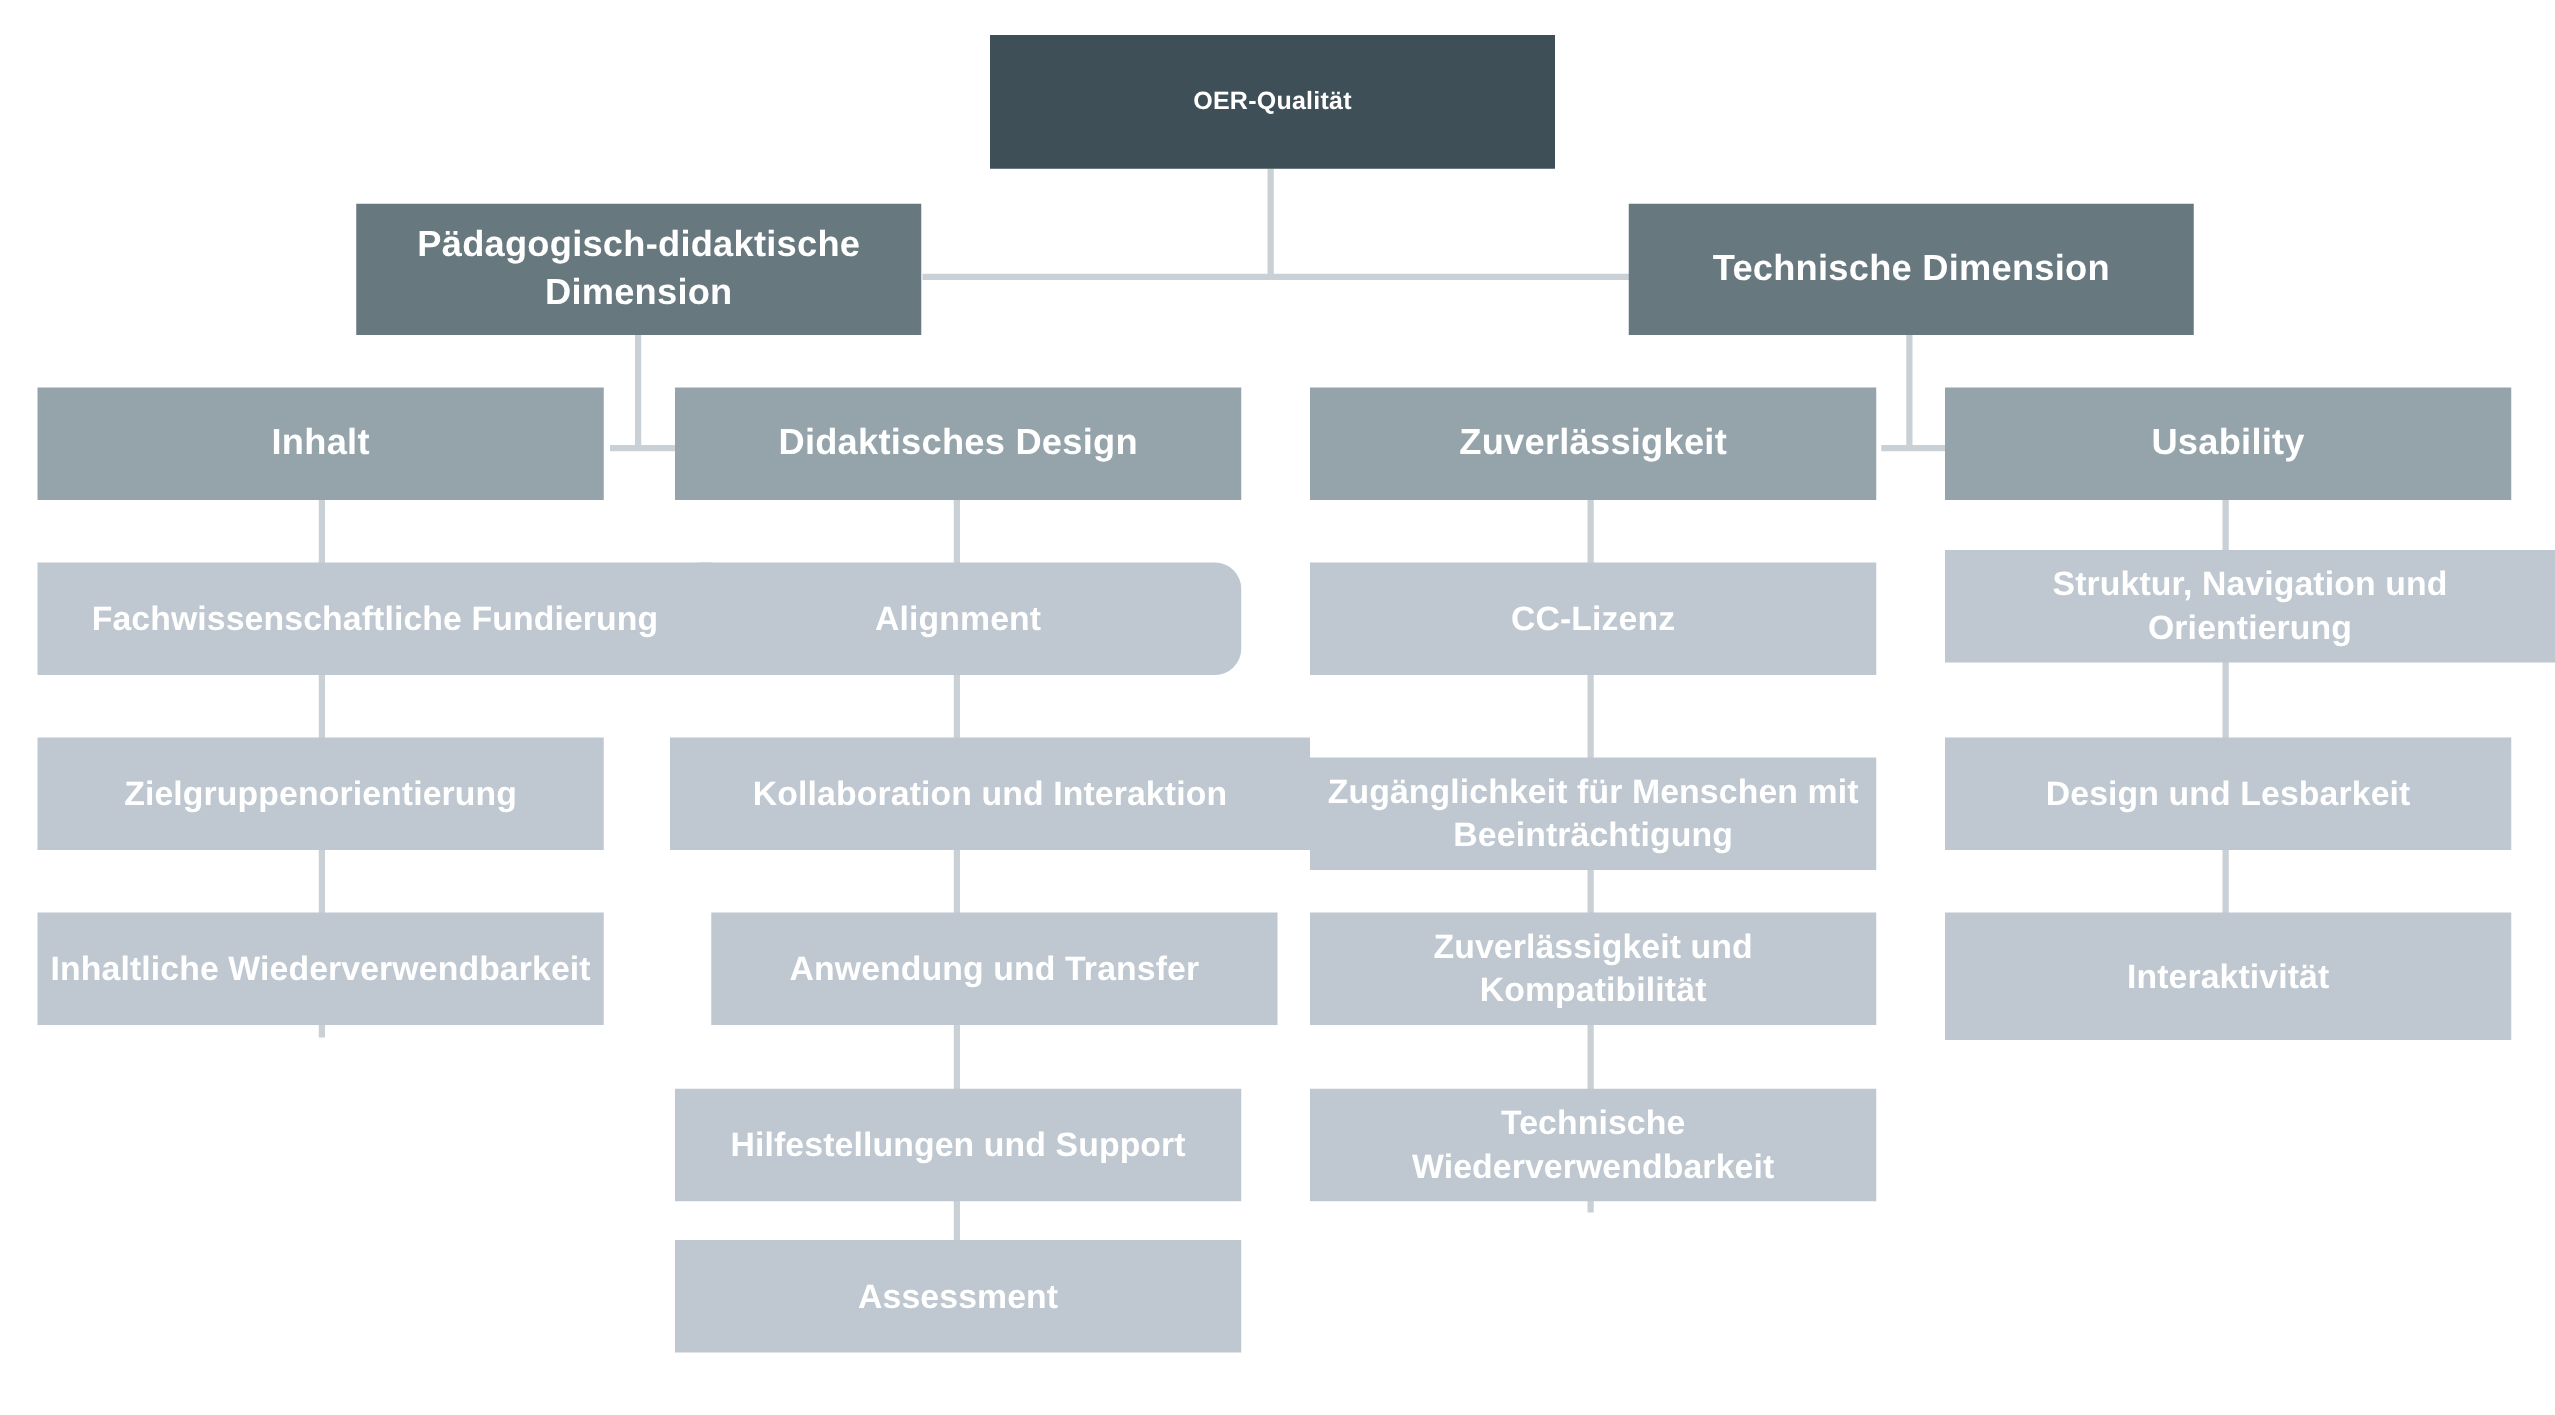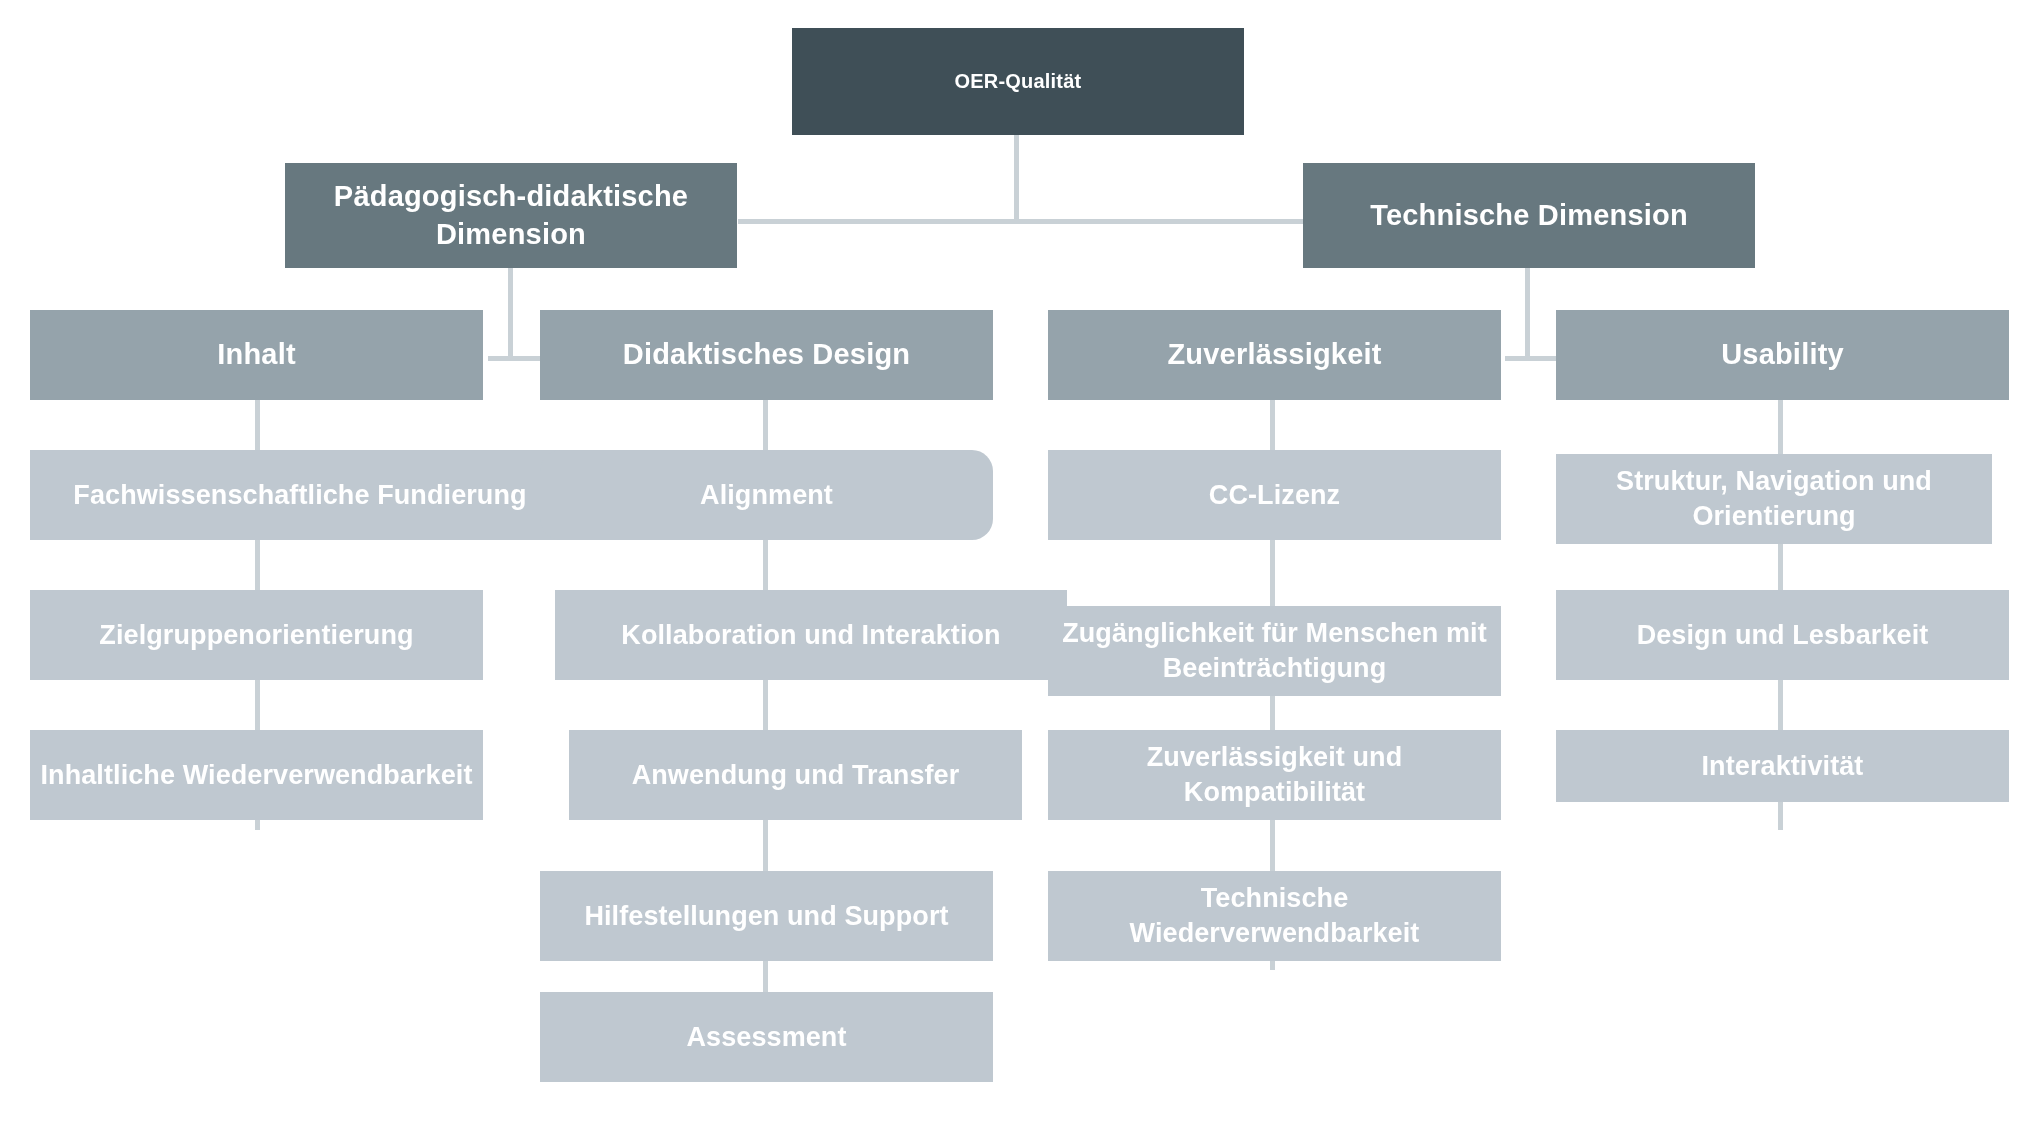--- a/index.html
+++ b/index.html
@@ -115,21 +115,21 @@
   <div class="node lvl-leaf" style="left:30px; top:590px; width:453px; height:90px;">
     <span>Zielgruppenorientierung</span>
   </div>
   <div class="node lvl-leaf" style="left:30px; top:730px; width:453px; height:90px;">
     <span>Inhaltliche Wiederverwendbarkeit</span>
   </div>
 
   <div class="node lvl-leaf" style="left:540px; top:450px; width:453px; height:90px;border-radius:21px;">
     <span>Alignment</span>
   </div>
-  <div class="node lvl-leaf" style="left:555px; top:590px; width:512px; height:90px;">
+  <div class="node lvl-leaf" style="left:536px; top:590px; width:512px; height:90px;">
     <span>Kollaboration und Interaktion</span>
   </div>
   <div class="node lvl-leaf" style="left:569px; top:730px; width:453px; height:90px;">
     <span>Anwendung und Transfer</span>
   </div>
   <div class="node lvl-leaf" style="left:540px; top:871px; width:453px; height:90px;">
     <span>Hilfestellungen und Support</span>
   </div>
   <div class="node lvl-leaf" style="left:540px; top:992px; width:453px; height:90px;">
     <span>Assessment</span>
@@ -141,23 +141,23 @@
   <div class="node lvl-leaf" style="left:1048px; top:590px; width:453px; height:90px;margin-top:16px;">
     <span>Zugänglichkeit für Menschen mit Beeinträchtigung</span>
   </div>
   <div class="node lvl-leaf" style="left:1048px; top:730px; width:453px; height:90px;">
     <span>Zuverlässigkeit und Kompatibilität</span>
   </div>
   <div class="node lvl-leaf" style="left:1048px; top:871px; width:453px; height:90px;">
     <span>Technische Wiederverwendbarkeit</span>
   </div>
 
-  <div class="node lvl-leaf" style="left:1556px; top:454px; width:436px; height:90px;">
+  <div class="node lvl-leaf" style="left:1556px; top:440px; width:488px; height:90px;">
     <span>Struktur, Navigation und Orientierung</span>
   </div>
   <div class="node lvl-leaf" style="left:1556px; top:590px; width:453px; height:90px;">
     <span>Design und Lesbarkeit</span>
   </div>
-  <div class="node lvl-leaf" style="left:1556px; top:730px; width:453px; height:72px;">
+  <div class="node lvl-leaf" style="left:1556px; top:730px; width:453px; height:102px;">
     <span>Interaktivität</span>
   </div>
 
 </div>
 
 </body></html>

